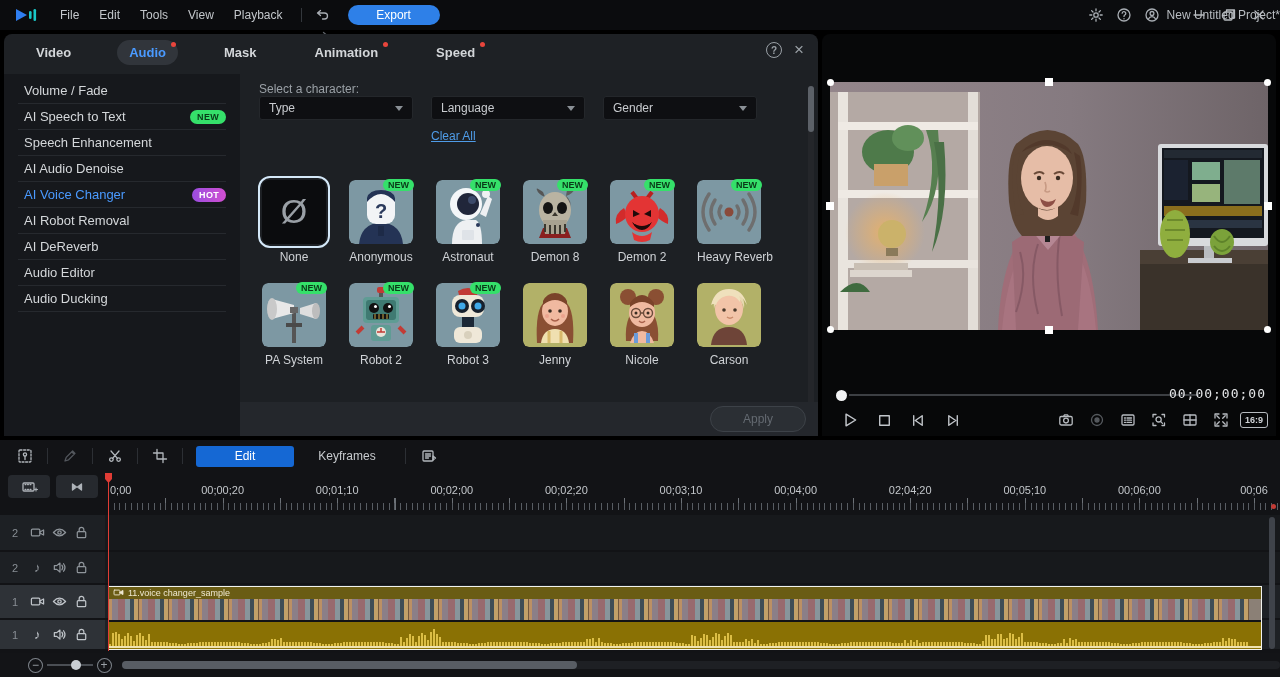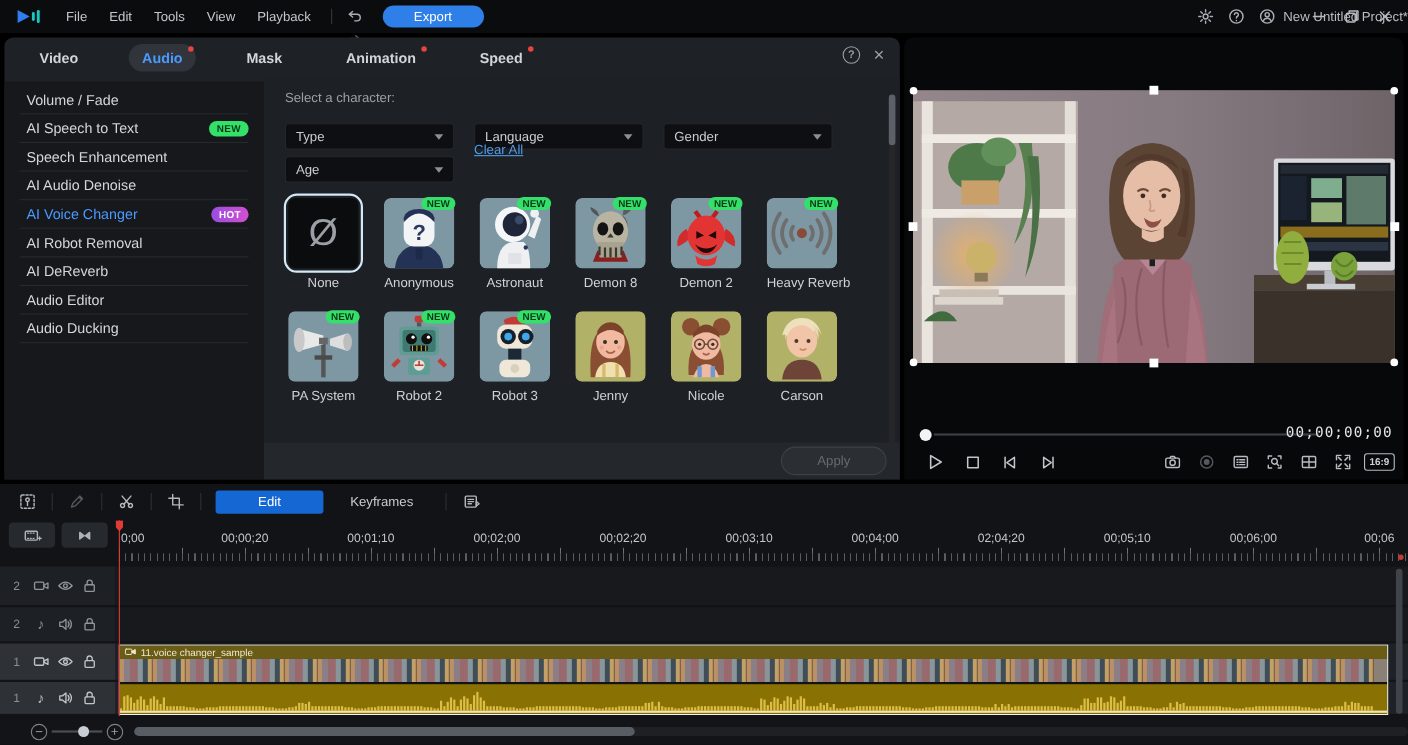--- a/index.html
+++ b/index.html
@@ -38,21 +38,21 @@
     border-bottom:1px solid #26292e; color:#d4d7da; font-size:13px; padding-left:6px; }
   .side-item.active { color:#4a9aff; }
   .badge { margin-left:auto; font-size:9px; font-weight:bold; padding:2px 7px; border-radius:8px; letter-spacing:.3px; }
   .badge.new { background:#35e06a; color:#083a18; }
   .badge.hot { background:linear-gradient(90deg,#9a4de0,#d14fd1); color:#fff; }
 
   #content { position:absolute; left:236px; top:36px; right:0; bottom:0; background:#1d2024; }
   #select-label { position:absolute; left:19px; top:12px; color:#9aa0a6; font-size:12px; }
   .dd-row { position:absolute; left:19px; display:flex; gap:18px; }
   .dropdown { width:154px; height:24px; background:#0e0f12; border:1px solid #24272b; border-radius:3px;
-    display:flex; align-items:center; padding:0 9px; color:#c9ccd0; font-size:12px;margin-top:16px; }
+    display:flex; align-items:center; padding:0 9px; color:#c9ccd0; font-size:12px; }
   .dd-caret { margin-left:auto; width:0; height:0; border-left:4px solid transparent; border-right:4px solid transparent;
     border-top:5px solid #8a9096; }
   #clear-all { position:absolute; left:191px; top:59px; color:#4f9ce8; font-size:12px; text-decoration:underline; }
   #char-grid { position:absolute; left:22px; top:110px; display:grid; grid-template-columns:repeat(6,64px);
     column-gap:23px; row-gap:6px; }
   .char-cell { width:64px; text-align:center; }
   .char-tile { position:relative; width:64px; height:64px; border-radius:6px; overflow:visible; }
   .char-tile .art { width:64px; height:64px; border-radius:6px; overflow:hidden; display:block; }
   .char-tile.selected { outline:2px solid #d4e8f8; outline-offset:2px; border-radius:8px; }
   .char-badge { position:absolute; top:-1px; right:-1px; background:#35e06a; color:#0a3a18; font-size:9px;
@@ -275,26 +275,20 @@
         </div>
         <div class="dropdown">
   <span>Language</span>
   <span class="dd-caret"></span>
         </div>
         <div class="dropdown">
   <span>Gender</span>
   <span class="dd-caret"></span>
         </div>
       </div>
-    <div class="dd-row" style="top:56px" id="dd-row2">
-        <div class="dropdown">
-  <span>Age</span>
-  <span class="dd-caret"></span>
-        </div>
-      </div>
     <a id="clear-all" href="#">Clear All</a>
     <div id="char-grid">
         <div class="char-cell">
     <div class="char-tile selected">
       <svg class="art" width="64" height="64" viewBox="0 0 64 64">
               <rect width="64" height="64" rx="6" fill="#0b0c0e"></rect>
               <text x="32" y="43" font-size="34" fill="#9aa0a6" text-anchor="middle" font-family="Liberation Sans">Ø</text>
             </svg>
 
     </div>

